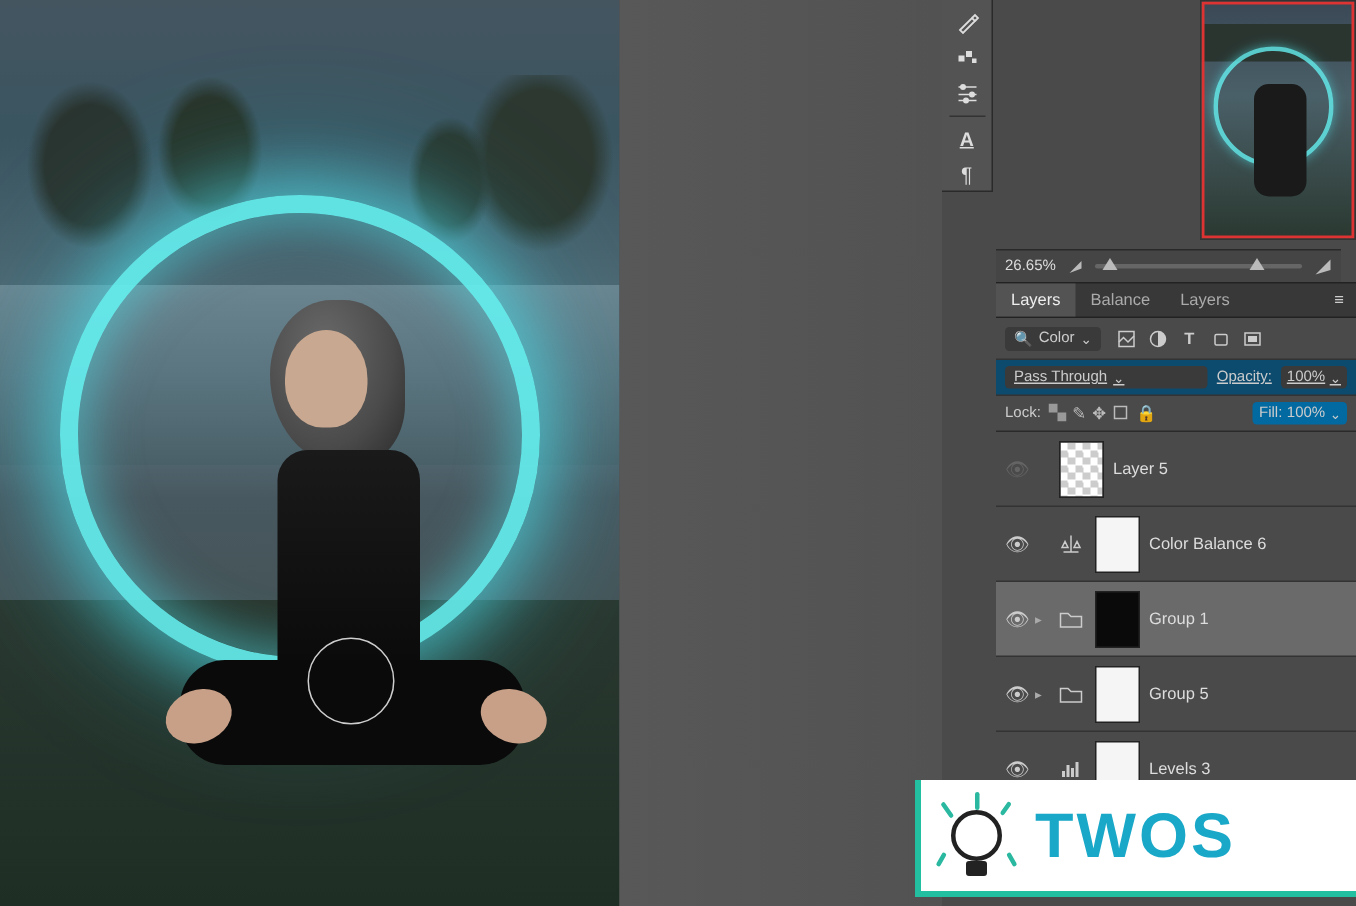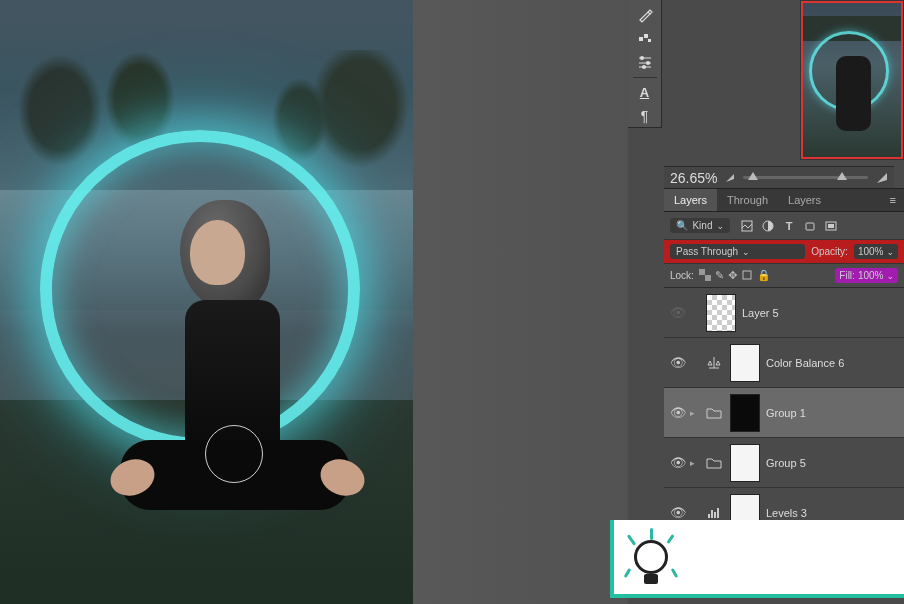--- a/index.html
+++ b/index.html
@@ -163,21 +163,21 @@
 }
 
 .zoombar {
   position: absolute;
   left: 664px; top: 166px;
   width: 230px; height: 22px;
   background: #454545;
   display: flex; align-items: center;
   padding: 0 6px;
   gap: 8px;
-  font-size: 14px;
+  font-size: 10px;
   color: #ddd;
   border-top: 1px solid #2a2a2a;
 }
 .zoombar .slider-track {
   flex: 1; height: 3px; background: #666; position: relative; border-radius: 2px;
 }
 .zoombar .slider-thumb-l, .zoombar .slider-thumb-r {
   position: absolute; top: -4px;
   width: 0; height: 0;
   border-left: 5px solid transparent;
@@ -225,25 +225,26 @@
 .filter-icons .fi {
   width: 18px; height: 16px;
   display: flex; align-items: center; justify-content: center;
   color: #ccc; cursor: pointer; font-size: 11px;
 }
 
 .blend-row {
   position: absolute;
   left: 664px; top: 240px;
   width: 240px; height: 24px;
-  background: #b91c1c;
+  background: #0c4a6e;
   display: flex; align-items: center;
   padding: 0 6px; gap: 6px;
   font-size: 10px;
   border-bottom: 1px solid #333;
+  text-decoration: underline;
 }
 .blend-select {
   display: flex; align-items: center; gap: 4px;
   background: #3a3a3a; padding: 2px 6px; border-radius: 3px;
   flex: 1;
 }
 .opacity-box {
   display: flex; align-items: center; gap: 3px;
   background: #3a3a3a; padding: 2px 4px; border-radius: 3px;
 }
@@ -256,21 +257,21 @@
   display: flex; align-items: center;
   padding: 0 6px; gap: 5px;
   font-size: 10px;
   border-bottom: 1px solid #2a2a2a;
 }
 .lock-icons { display: flex; gap: 4px; }
 .lock-icons .li { color: #bbb; cursor: pointer; font-size: 11px; }
 .fill-box {
   margin-left: auto;
   display: flex; align-items: center; gap: 3px;
-  background: #a21caf; padding: 2px 4px; border-radius: 3px;
+  background: #0369a1; padding: 2px 4px; border-radius: 3px;
 }
 
 .layers {
   position: absolute;
   left: 664px; top: 288px;
   width: 240px;
 }
 .layer {
   display: flex; align-items: center;
   height: 50px;
@@ -421,29 +422,29 @@
     <div class="slider-thumb-l"></div>
     <div class="slider-thumb-r"></div>
   </div>
   <svg width="12" height="12" viewBox="0 0 12 12">
       <path d="M1 11 L11 1 L11 8 Z" fill="#bbb"></path>
     </svg>
 </div>
 
 <div class="panel-tabs">
   <div class="panel-tab active">Layers</div>
-  <div class="panel-tab">Through</div>
+  <div class="panel-tab">Balance</div>
   <div class="panel-tab">Layers</div>
   <div class="panel-tab-menu">≡</div>
 </div>
 
 <div class="filter-row">
   <div class="filter-kind">
     <span>🔍</span>
-    <span>Kind</span>
+    <span>Color</span>
     <span class="chev">⌄</span>
   </div>
   <div class="filter-icons">
     <div class="fi">
         <svg width="12" height="12">
           <rect x="1" y="1" width="10" height="10" fill="none" stroke="#ccc"></rect>
           <path d="M1 8 L4 5 L7 8 L11 4" stroke="#ccc" fill="none"></path>
         </svg>
       </div>
     <div class="fi">
@@ -568,13 +569,14 @@
 </div>
 
 <div class="twos-badge">
   <div class="twos-bulb">
     <div class="bulb-body"></div>
     <div class="bulb-base"></div>
     <div class="twos-ray1"></div>
     <div class="twos-ray2"></div>
     <div class="twos-ray3"></div>
   </div>
+  <div class="twos-text">TWOS</div>
 </div>
 
 </body></html>

